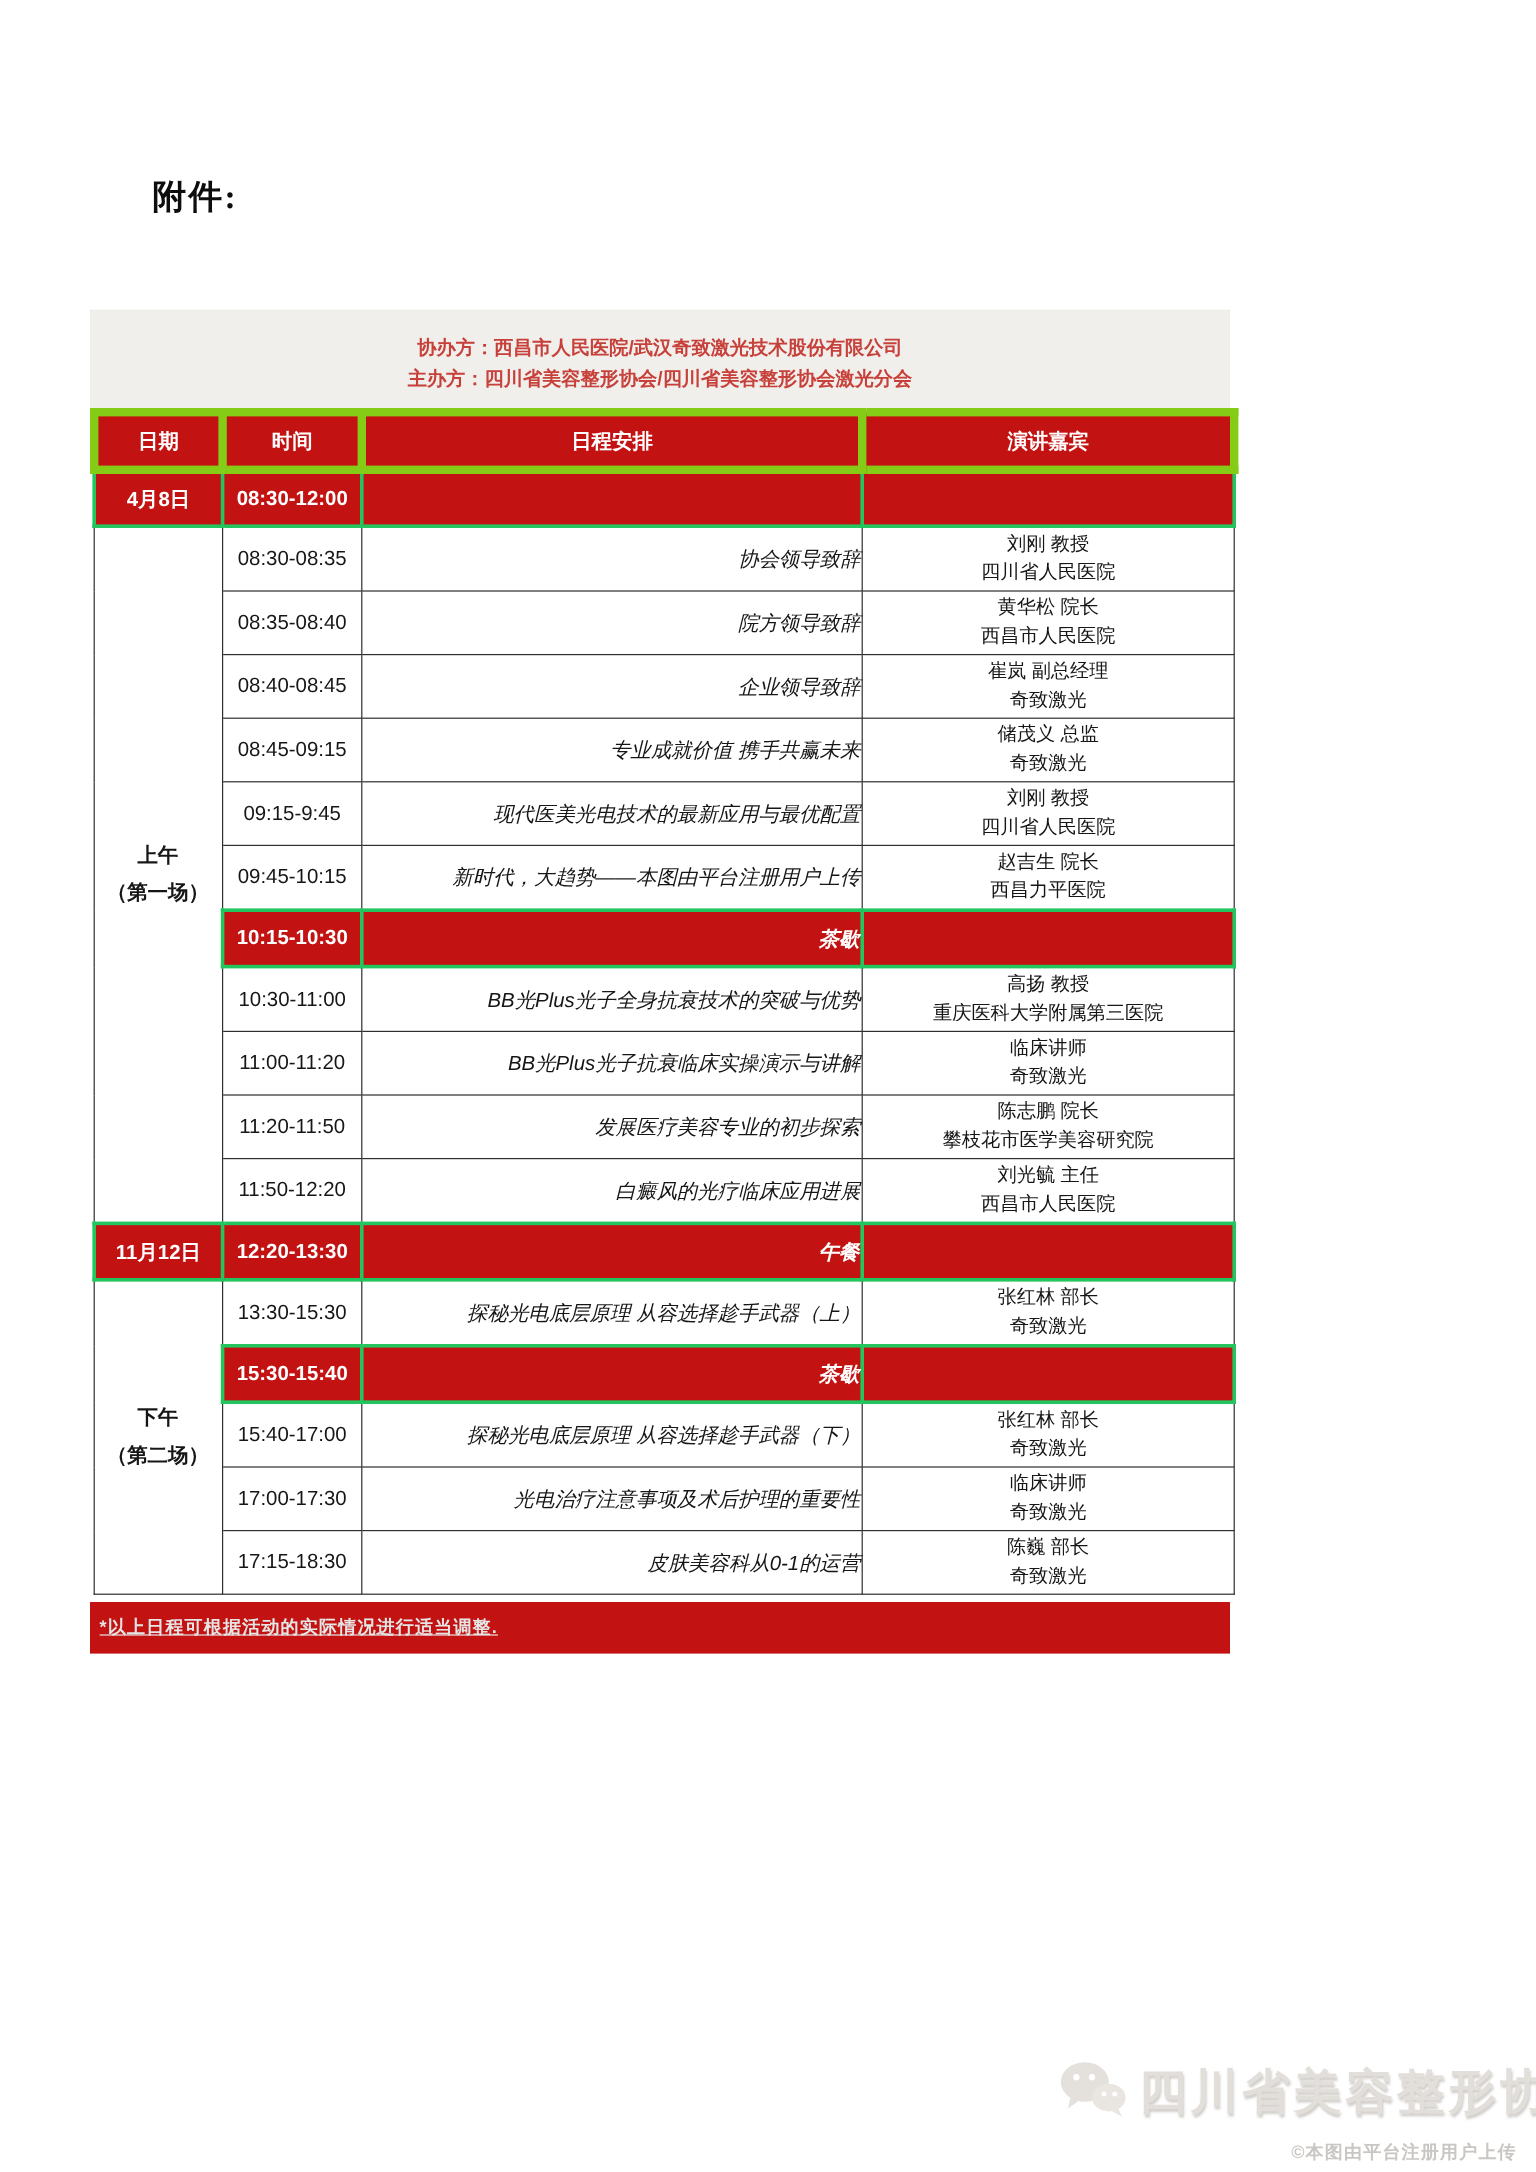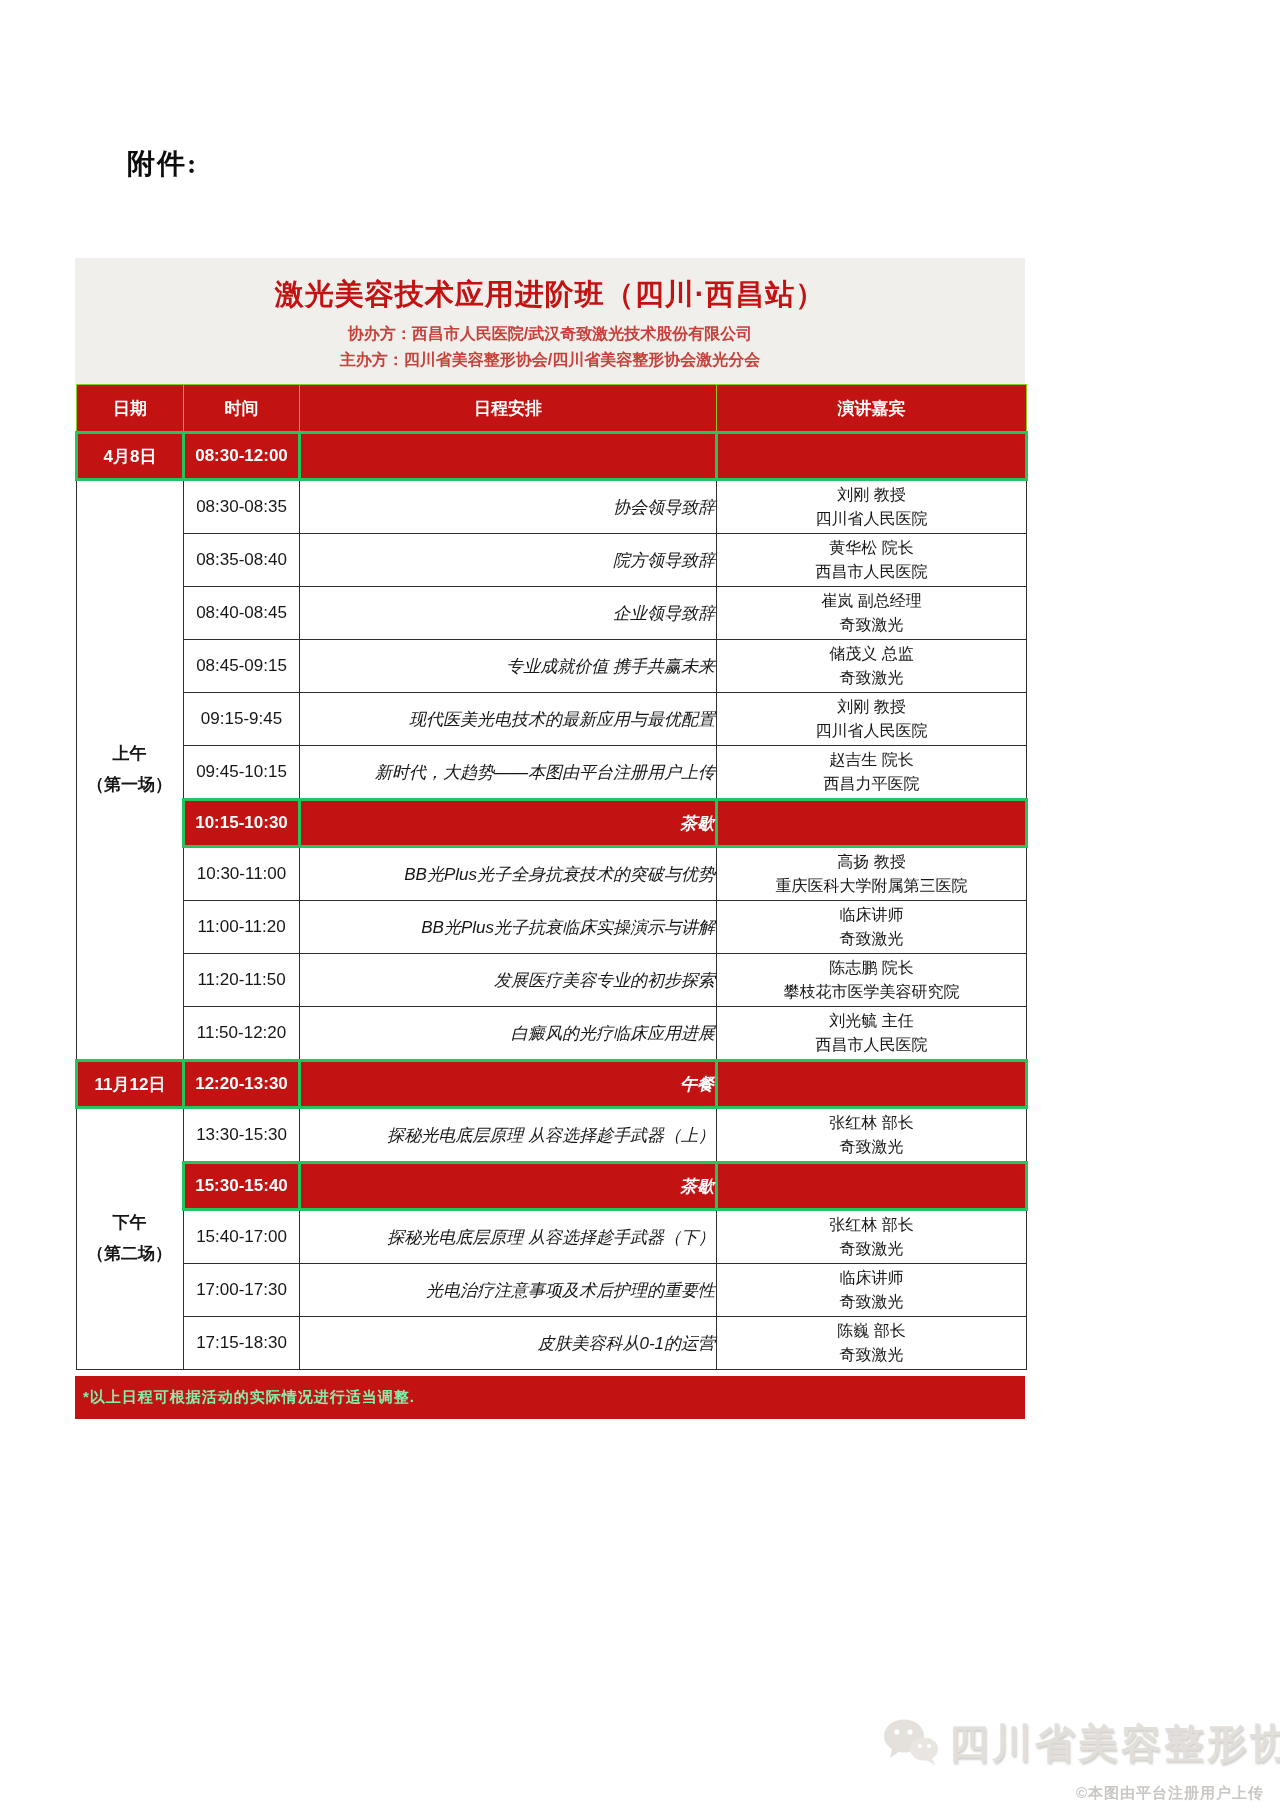--- a/index.html
+++ b/index.html
@@ -21,34 +21,34 @@
     font-size:28px;font-weight:bold;color:#0d0d0d;
     font-family:"Liberation Serif",serif;letter-spacing:2px;
   }
   .content{position:absolute;left:75px;top:258px;width:950px;}
   .banner{background:var(--banner-bg);text-align:center;padding:17px 0 13px;}
   .title{font-size:29px;font-weight:bold;color:var(--red);margin:0 0 9px;letter-spacing:1px;}
   .sub{font-size:16px;font-weight:bold;color:var(--sub-red);margin:5px 0 0;}
   table{width:950px;table-layout:fixed;border-collapse:collapse;}
   th{
     background:var(--red);color:#fff;font-size:17px;font-weight:bold;
-    height:48px;border:1px solid #84cc16;text-align:center;
+    height:48px;border:7px solid #84cc16;text-align:center;
   }
   td{font-size:17px;vertical-align:middle;}
   td.red{background:var(--red);color:#fff;font-weight:bold;border:3px solid #22c55e;}
   td.white{background:#fff;color:#161616;border:1px solid var(--border-dark);}
   .center{text-align:center;}
   .topic{text-align:right;padding-left:11px;font-style:italic;}
   tr.r-item{height:52px;}
   tr.r-red,tr.r-break{height:47px;}
   .speaker{text-align:center;line-height:1.5;font-size:16px;padding:2px 0;}
   .datespan{text-align:center;font-weight:bold;line-height:1.8;font-size:17px;}
   .footnote{
-    margin-top:6px;background:var(--red);color:#86efac;font-weight:bold;
-    font-size:15px;padding:12px 10px 12px 8px;letter-spacing:1px;
+    margin-top:6px;background:var(--red);color:#e5e5e5;font-weight:bold;
+    font-size:15px;padding:12px 10px 12px 8px;letter-spacing:1px;text-decoration:underline;
   }
   .brand{
     position:absolute;left:882px;top:1716px;
     display:flex;align-items:center;gap:9px;
   }
   .brand-text{
     font-size:40px;letter-spacing:3px;color:var(--brand-gray);
     text-shadow:1px 2px 2px rgba(165,160,154,0.5);
     font-weight:bold;white-space:nowrap;
   }
@@ -58,21 +58,20 @@
     text-shadow:1px 1px 0 #ffffff;letter-spacing:1px;
   }
 </style>
 </head>
 <body>
 
 <div class="attachment">附件:</div>
 
 <div class="content">
   <div class="banner">
-    <div class="title">激光美容技术应用进阶班（四川·西昌站）</div>
     <div class="sub">协办方：西昌市人民医院/武汉奇致激光技术股份有限公司</div>
     <div class="sub">主办方：四川省美容整形协会/四川省美容整形协会激光分会</div>
   </div>
 
   <table>
     <colgroup>
       <col style="width:107px">
         <col style="width:116px">
         <col style="width:417px">
         <col style="width:310px">

